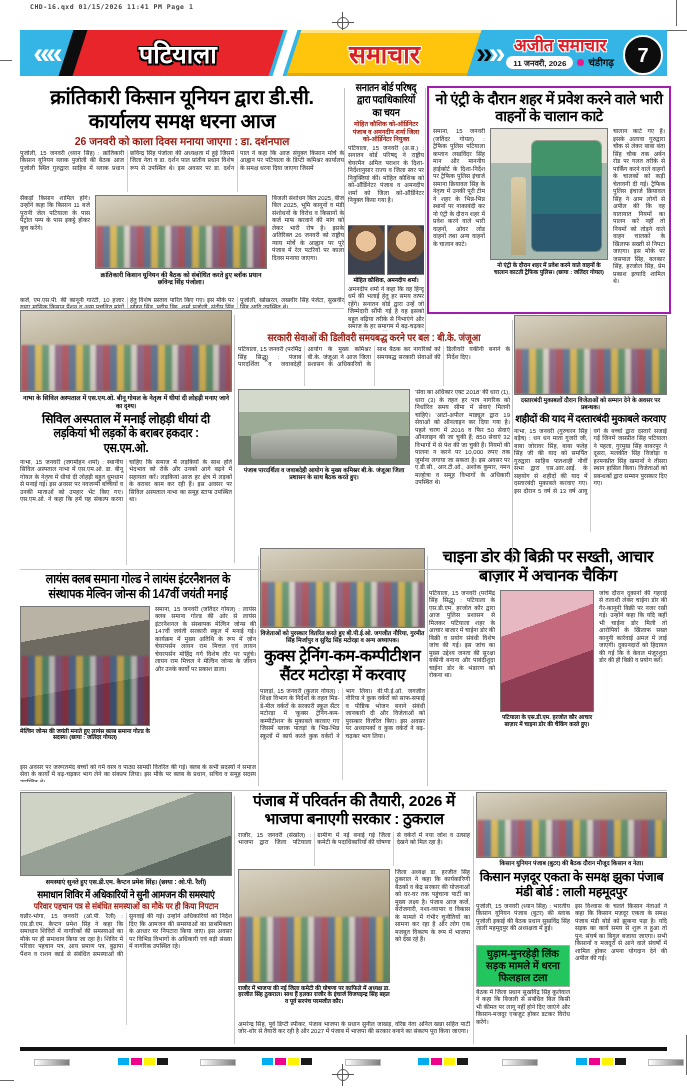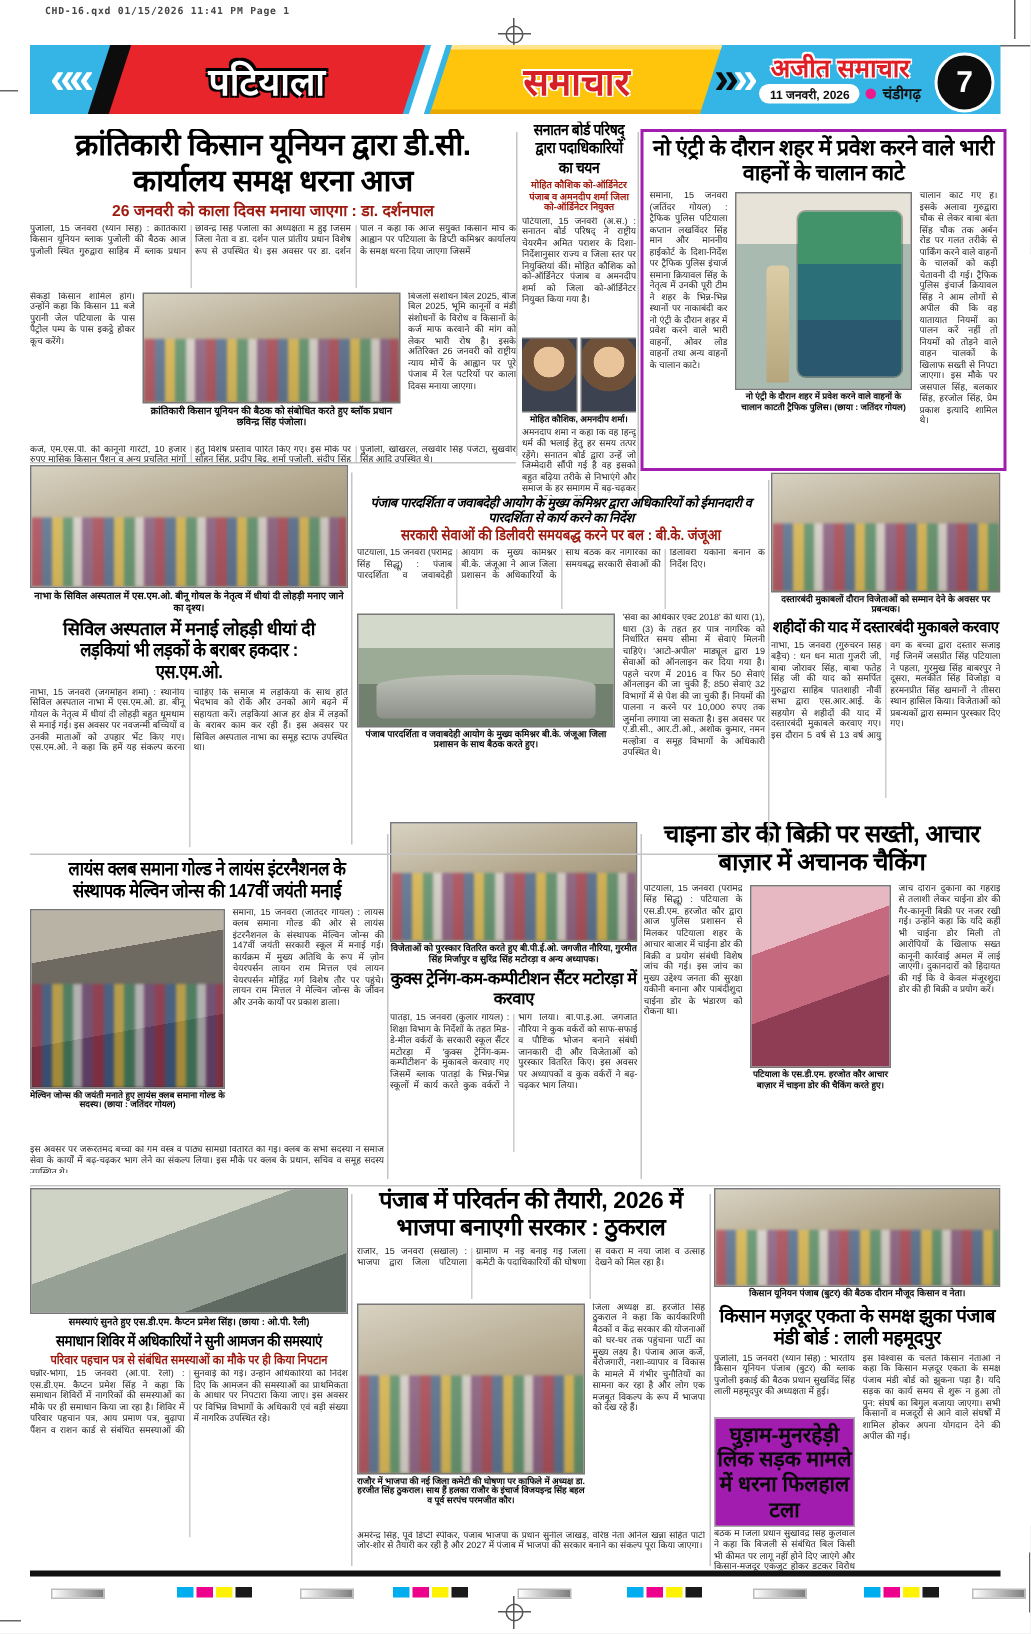--- a/index.html
+++ b/index.html
@@ -61,21 +61,21 @@
   .ph-room{background:linear-gradient(180deg,#d4dacb 0 30%,#9cab96 30% 62%,#71806f 62% 100%);}
   .ph-room::after{content:"";position:absolute;left:7%;right:7%;bottom:7%;height:40%;border-radius:40% 40% 4px 4px/26% 26% 4px 4px;
      background:linear-gradient(#bcc0b6,#8d918a);}
   .ph-shop{background:linear-gradient(160deg,#e7b8c2 0 30%,#c56a7e 30% 60%,#8e3d55 60% 100%);}
   .ph-dark{background:linear-gradient(170deg,#b9b3a6 0 25%,#6e6a61 25% 65%,#3c3a35 65% 100%);}
   .ph-counter{background:linear-gradient(160deg,#cfd3c6 0 40%,#96a094 40% 75%,#5f6a62 75% 100%);}
   .portrait{width:36px;height:48px;border:1px solid #777;flex:none;
      background:radial-gradient(circle at 50% 32%,#e9c49b 0 27%,#6e5138 28% 52%,#3c4250 53% 100%);}
   .vsep,.hsep{position:absolute;background:#c4c4c4;}
   .boxed{border:2px solid #a21caf;padding:3px 4px;}
-  .inset{background:#a21caf;border:1px solid #aaa;font-weight:800;font-size:14px;line-height:1.2;
+  .inset{background:#22c55e;border:1px solid #aaa;font-weight:800;font-size:10px;line-height:1.2;
      text-align:center;color:#0a0a0a;padding:2px 1px;margin:2px 0;}
   
   .brule{position:absolute;left:20px;top:1047px;width:647px;height:4px;background:#111;}
   .cmyk{position:absolute;top:1058px;display:flex;gap:2px;}
   .sw{width:11px;height:7px;}
   .sw.c{background:#00aeef}.sw.m{background:#ec008c}.sw.y{background:#fff200}.sw.k{background:#1a1a1a}
   .gray{position:absolute;top:1059px;width:34px;height:5px;background:linear-gradient(90deg,#fff,#7d7d7d);border:1px solid #bbb;}
 </style>
 </head>
 <body>
@@ -156,21 +156,20 @@
 
   <section class="art" style="left:20px;top:310px;width:212px;height:256px">
     <div class="photo crowd" style="width:210px;height:80px"></div>
     <div class="cap">नाभा के सिविल अस्पताल में एस.एम.ओ. बीनू गोयल के नेतृत्व में धीयां दी लोहड़ी मनाए जाने का दृश्य।</div>
     <div class="hl" style="font-size:12px;margin-top:3px">सिविल अस्पताल में मनाई लोहड़ी धीयां दी</div>
     <div class="hl cond" style="font-size:12.5px">लड़कियां भी लड़कों के बराबर हकदार : एस.एम.ओ.</div>
     <div class="body cols2" style="height:106px;margin-top:3px">नाभा, 15 जनवरी (जगमोहन शर्मा) : स्थानीय सिविल अस्पताल नाभा में एस.एम.ओ. डा. बीनू गोयल के नेतृत्व में धीयां दी लोहड़ी बहुत धूमधाम से मनाई गई। इस अवसर पर नवजन्मी बच्चियों व उनकी माताओं को उपहार भेंट किए गए। एस.एम.ओ. ने कहा कि हमें यह संकल्प करना चाहिए कि समाज में लड़कियों के साथ होते भेदभाव को रोकें और उनको आगे बढ़ने में सहायता करें। लड़कियां आज हर क्षेत्र में लड़कों के बराबर काम कर रही हैं। इस अवसर पर सिविल अस्पताल नाभा का समूह स्टाफ उपस्थित था।</div>
   </section>
 
   <section class="art" style="left:238px;top:330px;width:272px;height:236px">
-    <div class="hl" style="font-size:8.6px;font-style:italic">पंजाब पारदर्शिता व जवाबदेही आयोग के मुख्य कमिश्नर द्वारा अधिकारियों को ईमानदारी व पारदर्शिता से कार्य करने का निर्देश</div>
     <div class="sub cond" style="font-size:10px;margin:2px 0">सरकारी सेवाओं की डिलीवरी समयबद्ध करने पर बल : बी.के. जंजूआ</div>
     <div class="body cols4" style="height:40px">पटियाला, 15 जनवरी (परमिंद्र सिंह सिद्धू) : पंजाब पारदर्शिता व जवाबदेही आयोग के मुख्य कमिश्नर बी.के. जंजूआ ने आज जिला प्रशासन के अधिकारियों के साथ बैठक कर नागरिकों को समयबद्ध सरकारी सेवाओं की डिलीवरी यकीनी बनाने के निर्देश दिए।</div>
     <div class="row" style="margin-top:3px">
       <figure style="margin:0;width:172px">
         <div class="photo ph-room" style="width:170px;height:74px"></div>
         <figcaption class="cap" style="font-size:6px">पंजाब पारदर्शिता व जवाबदेही आयोग के मुख्य कमिश्नर बी.के. जंजूआ जिला प्रशासन के साथ बैठक करते हुए।</figcaption>
       </figure>
       <div class="body" style="flex:1;height:128px">'सेवा का अधिकार एक्ट 2018' की धारा (1), धारा (3) के तहत हर पात्र नागरिक को निर्धारित समय सीमा में सेवाएं मिलनी चाहिएं। 'आटो-अपील' माड्यूल द्वारा 19 सेवाओं को ऑनलाइन कर दिया गया है। पहले चरण में 2016 व फिर 50 सेवाएं ऑनलाइन की जा चुकी हैं; 850 सेवाएं 32 विभागों में से पेश की जा चुकी हैं। नियमों की पालना न करने पर 10,000 रुपए तक जुर्माना लगाया जा सकता है। इस अवसर पर ए.डी.सी., आर.टी.ओ., अशोक कुमार, नमन मल्होत्रा व समूह विभागों के अधिकारी उपस्थित थे।</div>
     </div>
   </section>
@@ -190,21 +189,21 @@
         <figcaption class="cap" style="font-size:5.8px">मेल्विन जोन्स की जयंती मनाते हुए लायंस क्लब समाना गोल्ड के सदस्य। (छाया : जतिंदर गोयल)</figcaption>
       </figure>
       <div class="body" style="flex:1;height:156px">समाना, 15 जनवरी (जतिंदर गोयल) : लायंस क्लब समाना गोल्ड की ओर से लायंस इंटरनैशनल के संस्थापक मेल्विन जोन्स की 147वीं जयंती सरकारी स्कूल में मनाई गई। कार्यक्रम में मुख्य अतिथि के रूप में ज़ोन चेयरपर्सन लायन राम मित्तल एवं लायन चेयरपर्सन मोहिंद्र गर्ग विशेष तौर पर पहुंचे। लायन राम मित्तल ने मेल्विन जोन्स के जीवन और उनके कार्यों पर प्रकाश डाला।</div>
     </div>
     <div class="body" style="height:18px;margin-top:2px">इस अवसर पर जरूरतमंद बच्चों को गर्म वस्त्र व पाठ्य सामग्री वितरित की गई। क्लब के सभी सदस्यों ने समाज सेवा के कार्यों में बढ़-चढ़कर भाग लेने का संकल्प लिया। इस मौके पर क्लब के प्रधान, सचिव व समूह सदस्य उपस्थित थे।</div>
   </section>
 
   <section class="art" style="left:260px;top:548px;width:165px;height:240px">
     <div class="photo crowd" style="width:163px;height:78px"></div>
     <div class="cap" style="font-size:6px">विजेताओं को पुरस्कार वितरित करते हुए बी.पी.ई.ओ. जगजीत नौरिया, गुरमीत सिंह मिर्जापुर व सुरिंद्र सिंह मटोरड़ा व अन्य अध्यापक।</div>
-    <div class="hl" style="font-size:11px;margin-top:3px">कुक्स ट्रेनिंग-कम-कम्पीटीशन सैंटर मटोरड़ा में करवाए</div>
+    <div class="hl" style="font-size:16px;margin-top:3px">कुक्स ट्रेनिंग-कम-कम्पीटीशन सैंटर मटोरड़ा में करवाए</div>
     <div class="body cols2" style="height:92px;margin-top:3px">पातड़ां, 15 जनवरी (कुलार गोयल) : शिक्षा विभाग के निर्देशों के तहत मिड-डे-मील वर्करों के सरकारी स्कूल सैंटर मटोरड़ा में 'कुक्स ट्रेनिंग-कम-कम्पीटीशन' के मुकाबले करवाए गए जिसमें ब्लाक पातड़ां के भिन्न-भिन्न स्कूलों में कार्य करते कुक वर्करों ने भाग लिया। बी.पी.ई.ओ. जगजीत नौरिया ने कुक वर्करों को साफ-सफाई व पौष्टिक भोजन बनाने संबंधी जानकारी दी और विजेताओं को पुरस्कार वितरित किए। इस अवसर पर अध्यापकों व कुक वर्करों ने बढ़-चढ़कर भाग लिया।</div>
   </section>
 
   <section class="art" style="left:429px;top:548px;width:238px;height:240px">
     <div class="hl" style="font-size:16px">चाइना डोर की बिक्री पर सख्ती, आचार बाज़ार में अचानक चैकिंग</div>
     <div class="row" style="margin-top:4px">
       <div class="body" style="width:66px;height:168px">पटियाला, 15 जनवरी (परमिंद्र सिंह सिद्धू) : पटियाला के एस.डी.एम. हरजोत कौर द्वारा आज पुलिस प्रशासन से मिलकर पटियाला शहर के आचार बाजार में चाईना डोर की बिक्री व प्रयोग संबंधी विशेष जांच की गई। इस जांच का मुख्य उद्देश्य जनता की सुरक्षा यकीनी बनाना और पाबंदीशुदा चाईना डोर के भंडारण को रोकना था।</div>
       <figure style="margin:0;width:94px">
         <div class="photo ph-shop" style="width:92px;height:120px"></div>
         <figcaption class="cap" style="font-size:5.8px">पटियाला के एस.डी.एम. हरजोत कौर आचार बाज़ार में चाइना डोर की चैकिंग करते हुए।</figcaption>

